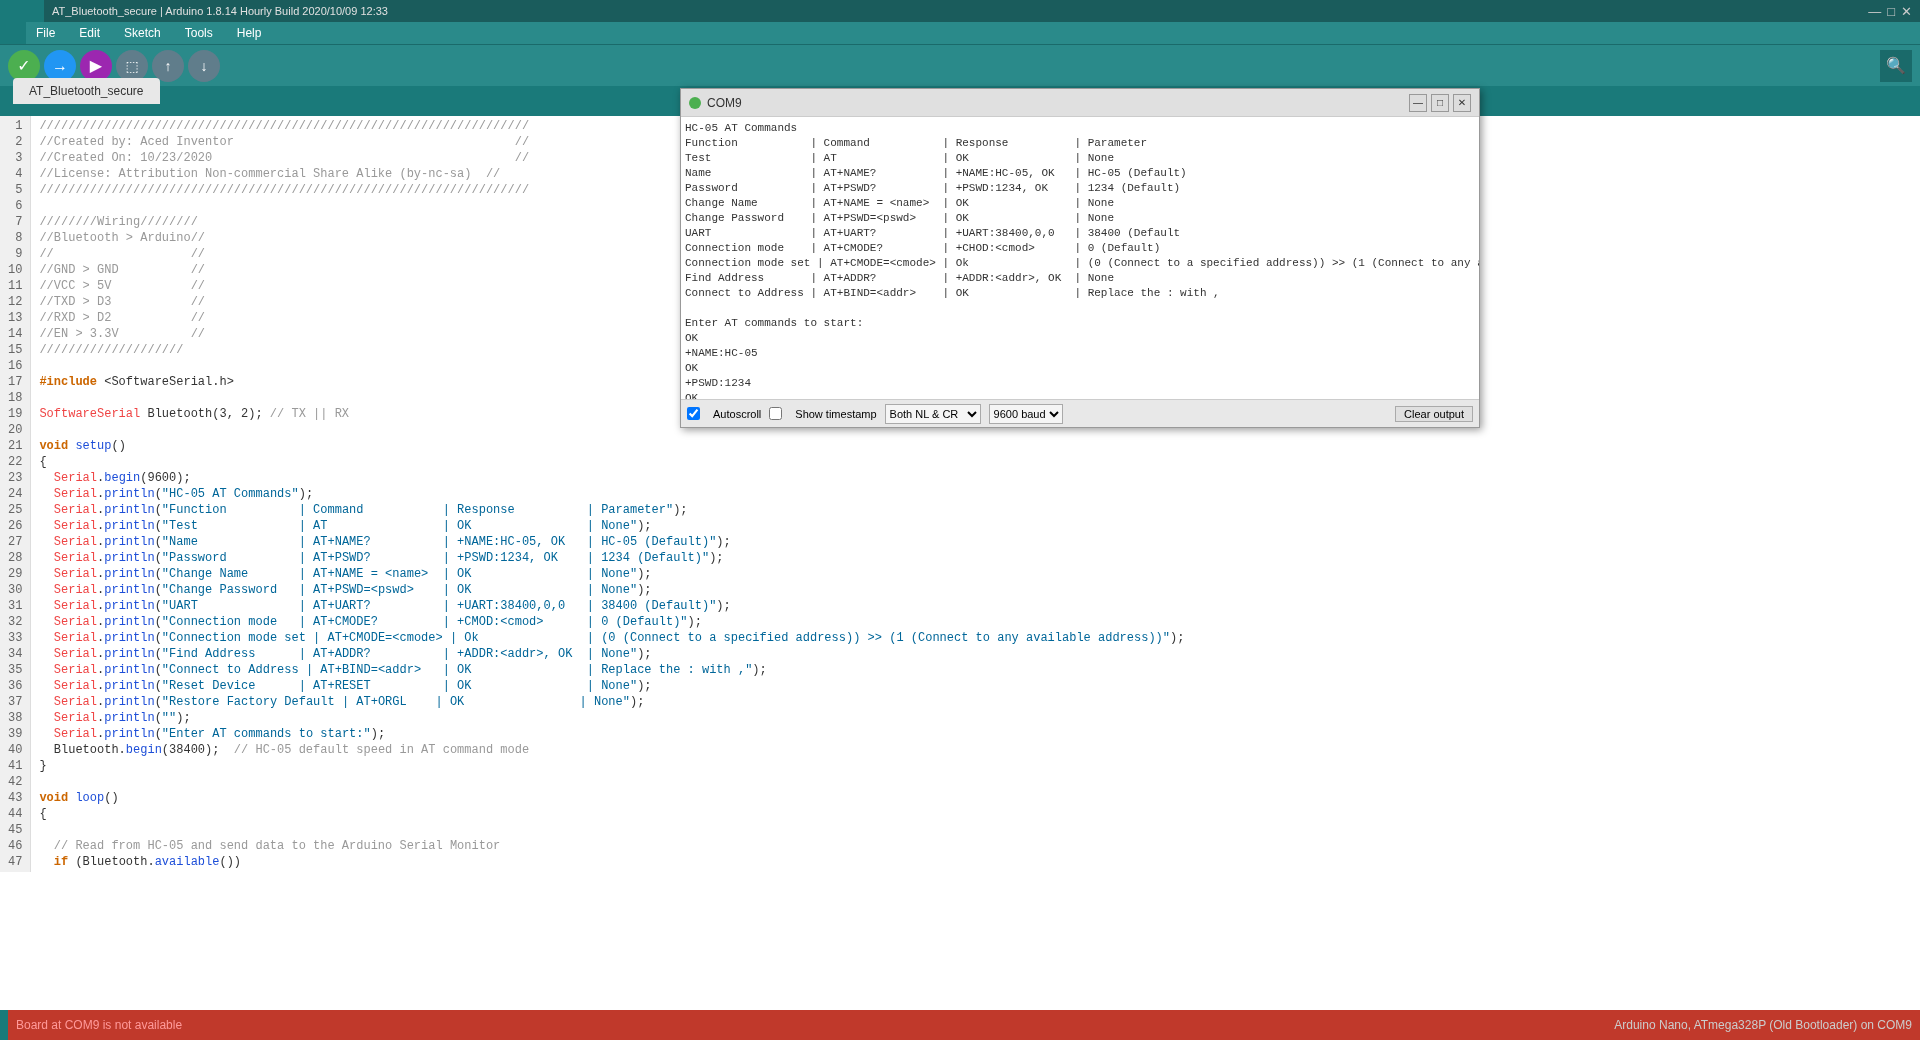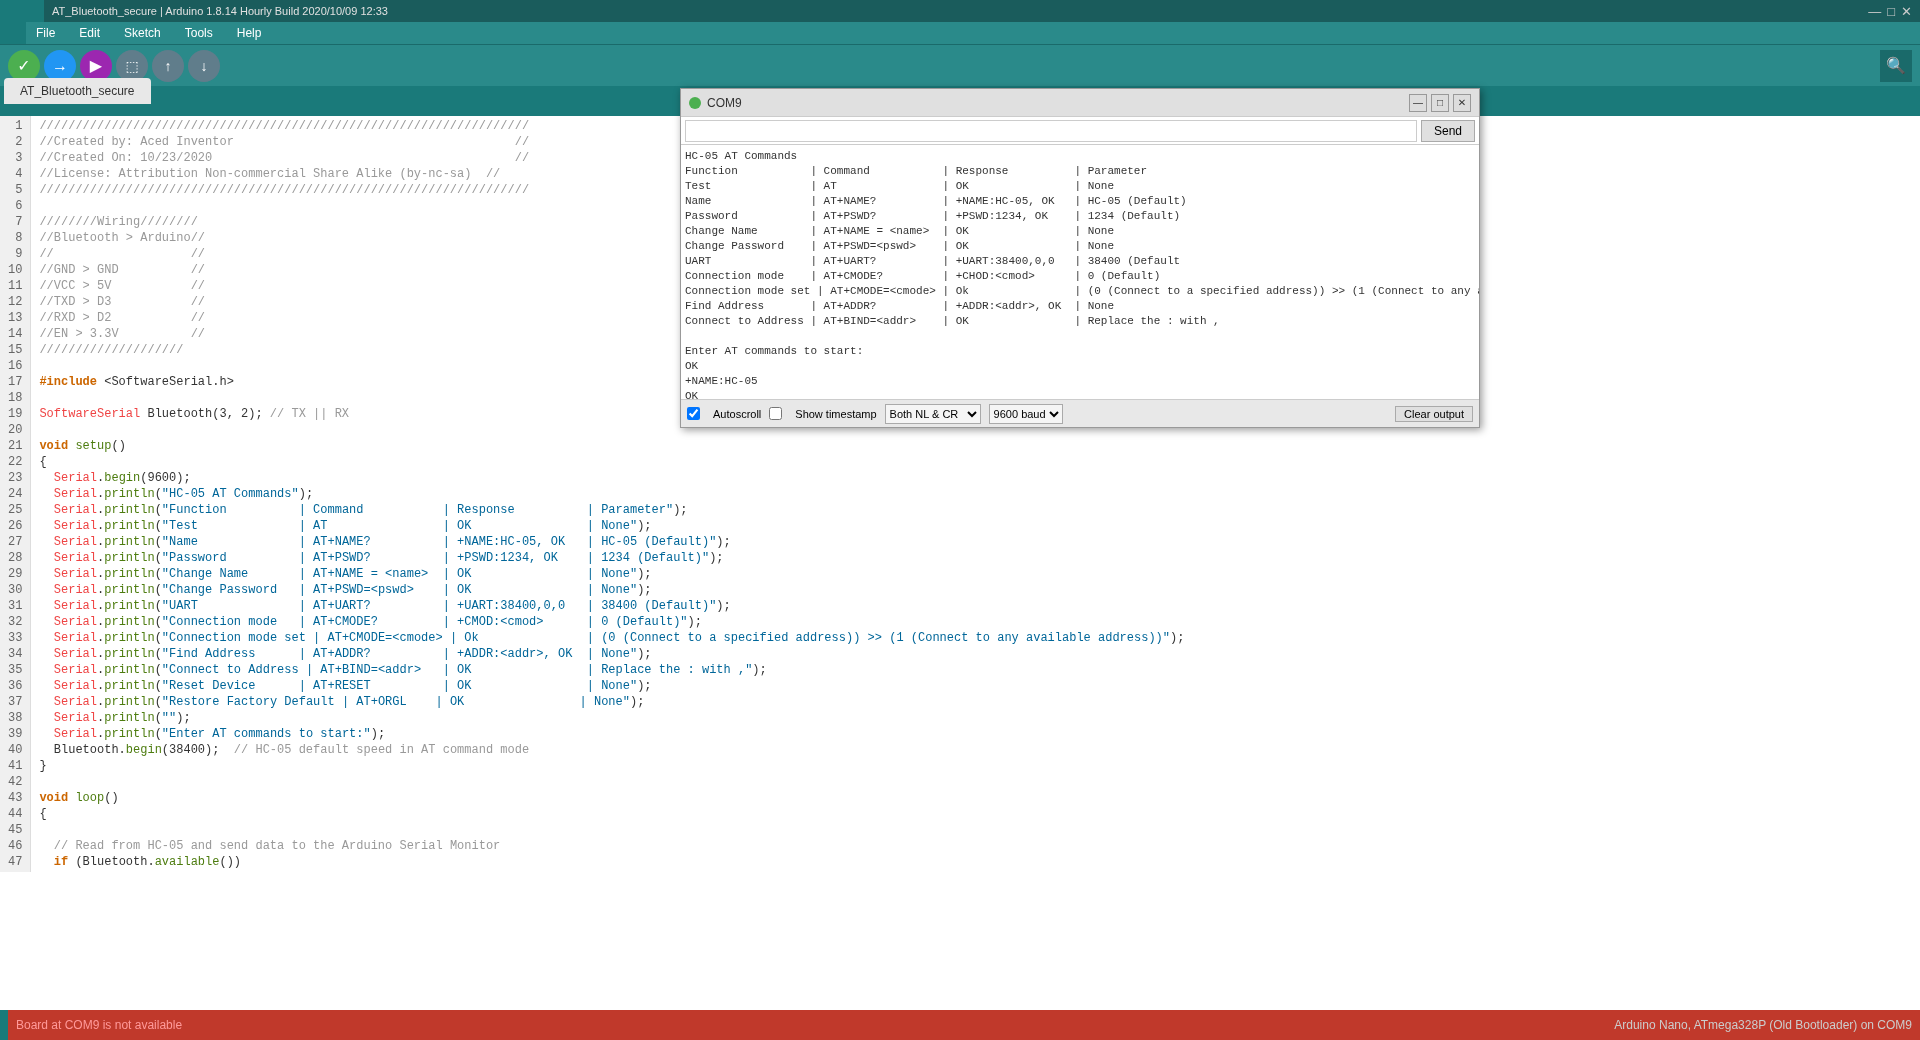--- a/index.html
+++ b/index.html
@@ -93,21 +93,21 @@
       align-items: center;
       justify-content: center;
     }
 
     
     #tab-bar {
       background: #1a7a7a;
       height: 18px;
       display: flex;
       align-items: flex-end;
-      padding: 0 4px;
+      padding: 0 13px;
     }
     .tab {
       background: #e8e8e8;
       color: #333;
       padding: 4px 16px;
       border-radius: 4px 4px 0 0;
       font-size: 12px;
       cursor: pointer;
       height: 26px;
       display: flex;
@@ -145,21 +145,21 @@
 
     #code-content {
       padding: 2px 8px;
       flex: 1;
       line-height: 16px;
       white-space: pre;
       color: #333;
     }
 
     .kw { color: #cc6600; font-weight: bold; }
-    .fn { color: #4d7c0f; margin-top: 41px; }
+    .fn { color: #1d4ed8; margin-top: 41px; }
     .str { color: #006699; }
     .cmt { color: #999999; }
     .obj { color: #ef4444; }
 
     
     #status-bar {
       background: #c0392b;
       height: 30px;
       position: absolute;
       bottom: 0;
@@ -392,24 +392,20 @@
   <div id="serial-title-bar">
     <span style="display:inline-block; width:12px; height:12px; background:#4CAF50; border-radius:50%; margin-right:6px;"></span>
     <span>COM9</span>
     <div id="serial-title-controls">
       <div class="serial-ctrl-btn">—</div>
       <div class="serial-ctrl-btn">□</div>
       <div class="serial-ctrl-btn">✕</div>
     </div>
   </div>
 
-  <div id="serial-input-bar">
-    <input id="serial-input" type="text" placeholder="" style="">
-    <button id="serial-send-btn">Send</button>
-  </div>
 
   <div id="serial-output">HC-05 AT Commands
 Function           | Command           | Response          | Parameter
 Test               | AT                | OK                | None
 Name               | AT+NAME?          | +NAME:HC-05, OK   | HC-05 (Default)
 Password           | AT+PSWD?          | +PSWD:1234, OK    | 1234 (Default)
 Change Name        | AT+NAME = &lt;name&gt;  | OK                | None
 Change Password    | AT+PSWD=&lt;pswd&gt;    | OK                | None
 UART               | AT+UART?          | +UART:38400,0,0   | 38400 (Default
 Connection mode    | AT+CMODE?         | +CHOD:&lt;cmod&gt;      | 0 (Default)

